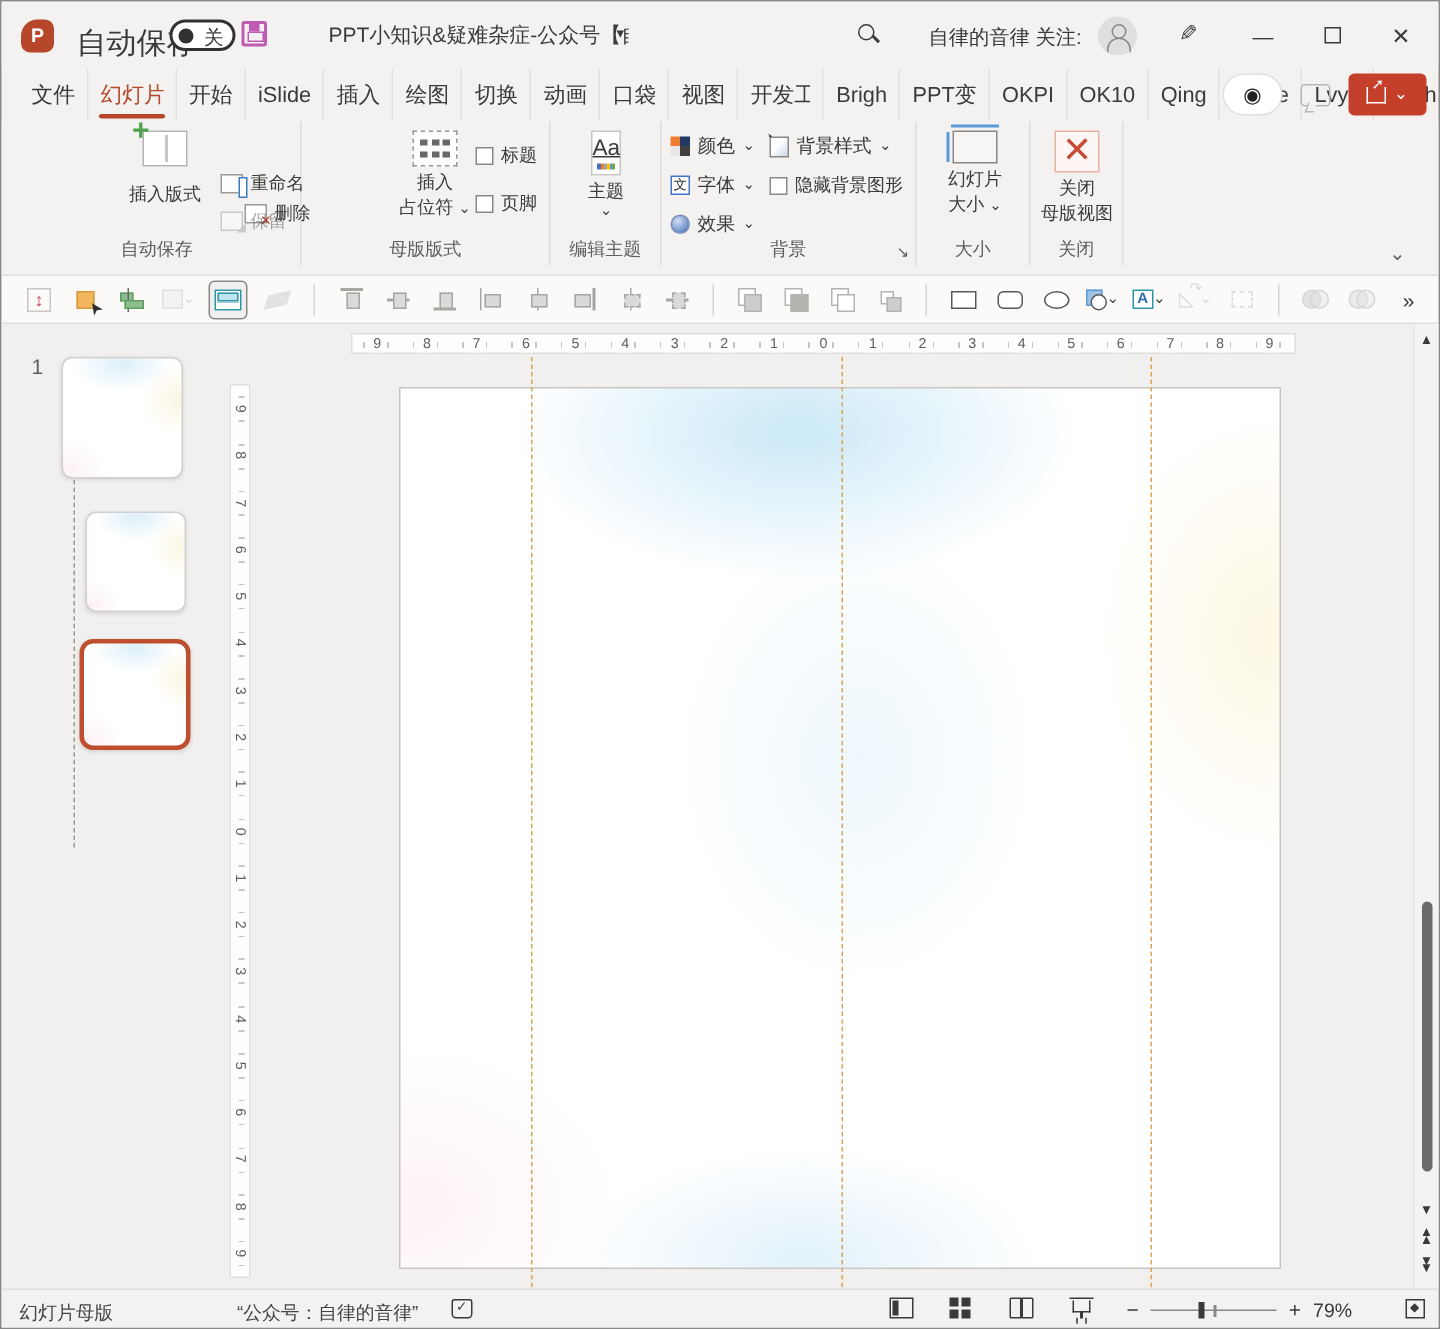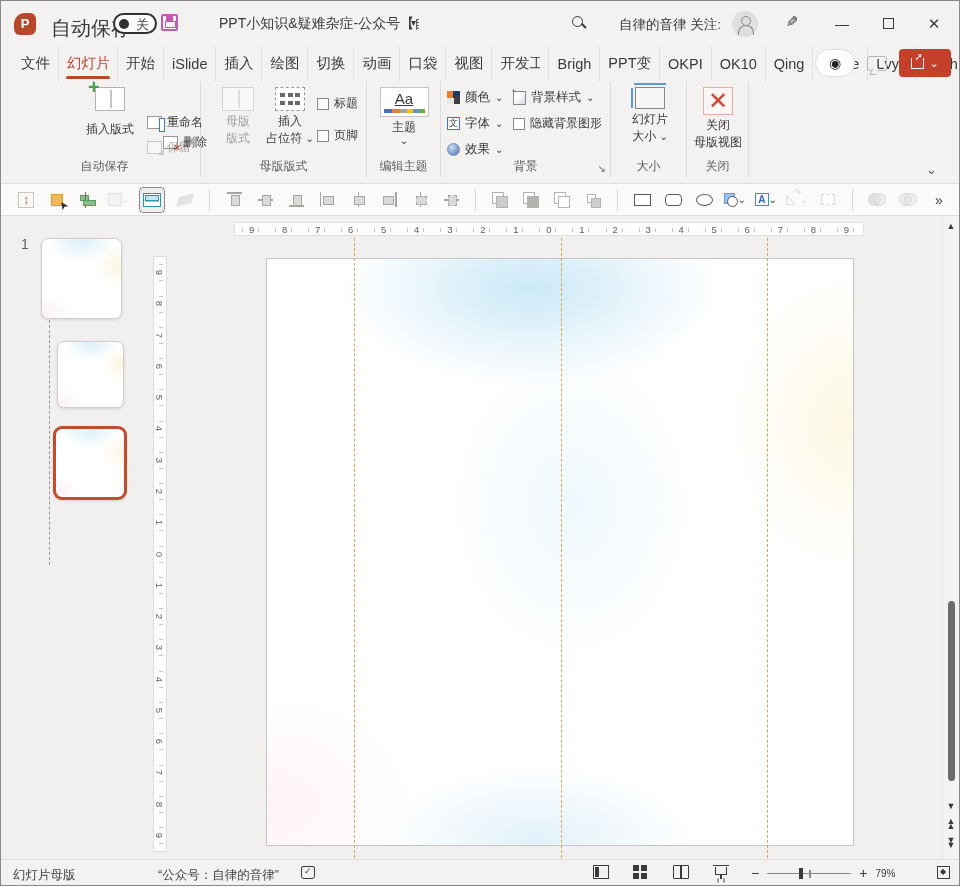--- a/index.html
+++ b/index.html
@@ -69,21 +69,21 @@
   .ic-ren::after { content:""; position:absolute; right:-4px; top:1px; width:4px; height:12px; border:1.3px solid #3a7bbf; background:#fff; }
   .ic-keep::after { content:"◢"; position:absolute; right:-3px; bottom:-3px; font-size:8px; color:#9a9896; }
   .ic-mlayout { width:32px; height:24px; border:1.6px solid #b5b3b0; background:#fff; position:relative; }
   .ic-mlayout::after { content:""; position:absolute; left:50%; top:2px; bottom:2px; width:1.5px; background:#c8c6c4; }
   .ic-ph { width:30px; height:24px; border:1.6px dashed #9a9896; position:relative; background:#fff; }
   .ic-ph::after { content:""; position:absolute; left:4px; top:5px; width:20px; height:12px;
      background:linear-gradient(#6b6967 0 0) left top/5px 4px no-repeat, linear-gradient(#6b6967 0 0) center top/5px 4px no-repeat, linear-gradient(#6b6967 0 0) right top/5px 4px no-repeat,
      linear-gradient(#6b6967 0 0) left bottom/5px 4px no-repeat, linear-gradient(#6b6967 0 0) center bottom/5px 4px no-repeat, linear-gradient(#6b6967 0 0) right bottom/5px 4px no-repeat; }
   .cbrow { position:absolute; display:flex; align-items:center; gap:5px; font-size:12px; white-space:nowrap; }
   .cb { width:12px; height:12px; border:1.4px solid #8a8886; background:#fff; flex:none; }
-  .ic-theme { width:49px; height:30px; border:1px solid #c8c6c4; background:#fff; text-align:center; font-size:15px; line-height:22px; position:relative;text-decoration:underline; }
+  .ic-theme { width:20px; height:30px; border:1px solid #c8c6c4; background:#fff; text-align:center; font-size:15px; line-height:22px; position:relative;text-decoration:underline; }
   .ic-theme::after { content:""; position:absolute; left:3px; bottom:3px; right:3px; height:4px;
      background:linear-gradient(90deg,#4472c4 0 20%,#ed7d31 20% 40%,#a5a5a5 40% 55%,#ffc000 55% 70%,#5b9bd5 70% 85%,#70ad47 85%); }
   .mini-row { position:absolute; display:flex; align-items:center; gap:5px; font-size:12.5px; white-space:nowrap; }
   .ic-colors { width:13px; height:13px; background:conic-gradient(#1f3864 0 25%, #404040 25% 50%, #e8e8e8 50% 75%, #ed7d31 75%); flex:none; }
   .ic-fonts { width:13px; height:13px; border:1.3px solid #4472c4; font-size:9px; line-height:11px; text-align:center; color:#333; background:#fff; flex:none; }
   .ic-effects { width:13px; height:13px; border-radius:50%; background:radial-gradient(circle at 35% 30%, #cfe0f5, #6f8fc9 70%, #41598c); border:1px solid #7b8eb8; flex:none; }
   .ic-bgstyle { width:13px; height:14px; border:1.3px solid #8a8886; background:linear-gradient(135deg,#fff 40%,#cdd7ea); position:relative; flex:none; }
   .ic-bgstyle::after { content:"◔"; position:absolute; left:-4px; top:-6px; font-size:9px; color:#5a5856; }
   .ic-size { width:30px; height:22px; border:1.6px solid #8a8886; background:#f7f6f5; position:relative; }
   .ic-size::before { content:""; position:absolute; left:-5px; top:0; bottom:0; width:1.5px; background:#5b9bd5; }
@@ -200,21 +200,21 @@
   .vw-read::before { content:""; position:absolute; left:6px; top:0; bottom:0; width:1.5px; background:#3b3a39; }
   .vw-show { border-top:1.5px solid #3b3a39; }
   .vw-show::before { content:""; position:absolute; left:2px; right:2px; top:1px; height:7px; border:1.5px solid #3b3a39; border-top:none; }
   .vw-show::after { content:""; position:absolute; left:7px; top:8px; width:1.5px; height:5px; background:#3b3a39; box-shadow:-3px 4px 0 -0.5px #3b3a39, 3px 4px 0 -0.5px #3b3a39; }
   .sb-zoom { position:absolute; left:750px; top:5px; display:flex; align-items:center; gap:8px; }
   .zoom-track { position:relative; width:84px; height:14px; }
   .zoom-track::before { content:""; position:absolute; left:0; right:0; top:7px; height:1.4px; background:#8a8886; }
   .zoom-notch { position:absolute; left:50%; top:4px; width:1.4px; height:8px; background:#8a8886; }
   .zoom-thumb { position:absolute; left:38%; top:2px; width:4px; height:11px; background:#3b3a39; }
   .zoom-sign { font-size:14px; color:#3b3a39; }
-  .zoom-pct { font-size:10px; color:#3b3a39; }
+  .zoom-pct { font-size:13px; color:#3b3a39; }
   .fit-icon { position:absolute; left:936px; top:6px; width:13px; height:13px; border:1.4px solid #3b3a39; transform:rotate(0deg); }
   .fit-icon::before { content:"◆"; position:absolute; left:2px; top:0px; font-size:8px; color:#3b3a39; }
 
   
   #watermark { position:absolute; left:694px; top:830px; width:256px; font-size:25px; font-weight:bold; color:#141414; letter-spacing:1px; white-space:nowrap; z-index:50;
      text-shadow:2px 0 0 #fff,-2px 0 0 #fff,0 2px 0 #fff,0 -2px 0 #fff,1.5px 1.5px 0 #fff,-1.5px -1.5px 0 #fff,1.5px -1.5px 0 #fff,-1.5px 1.5px 0 #fff,3px 3px 3px rgba(0,0,0,.35); }
 </style>
 </head>
 <body>
 
@@ -345,25 +345,20 @@
         <span>重命名</span>
       </div>
       <div class="smallbtn disabled" style="left:138px; top:58px;">
         <span class="ic-sm ic-keep"></span>
         <span>保留</span>
       </div>
       <div class="group-label">自动保存</div>
     </div>
 
     <div class="group" style="left:200px; width:166px;">
-      <div class="bigbtn disabled" style="left:8px;">
-        <span class="ic-mlayout"></span>
-        <span class="cap">母版</span>
-        <span class="cap">版式</span>
-      </div>
       <div class="bigbtn" style="left:60px;">
         <span class="ic-ph"></span>
         <span class="cap">插入</span>
         <span class="cap"><span>占位符</span> <span class="chev">⌄</span></span>
       </div>
       <div class="cbrow" style="left:116px; top:14px;">
         <span class="cb"></span>
         <span>标题</span>
       </div>
       <div class="cbrow" style="left:116px; top:46px;">

